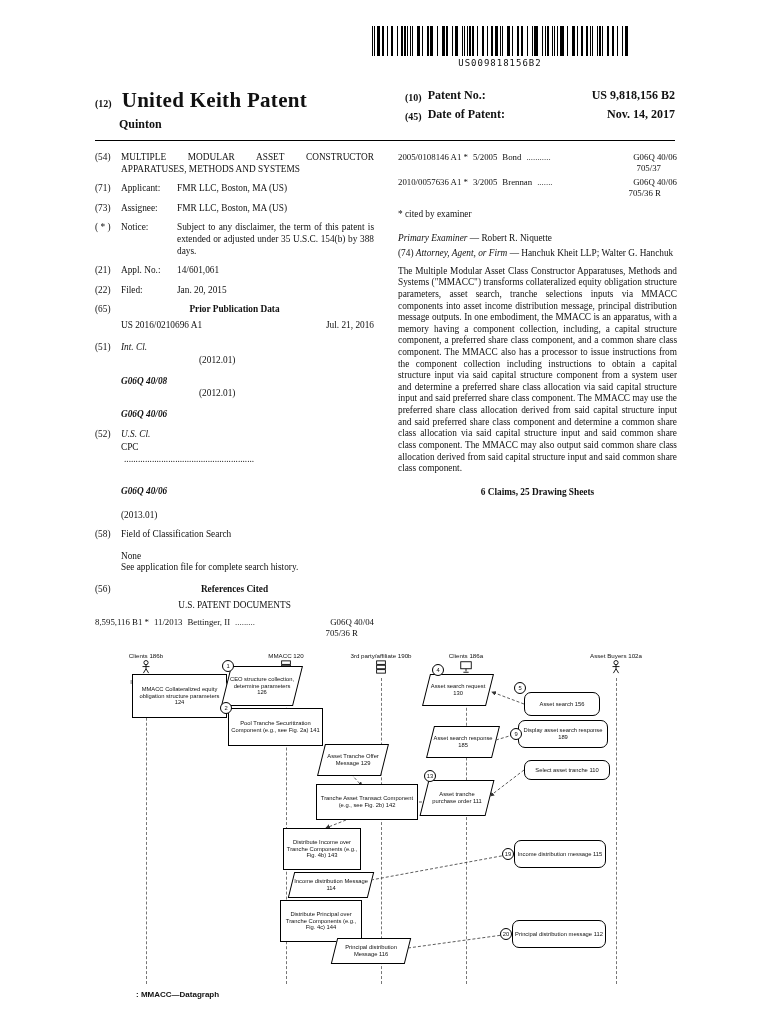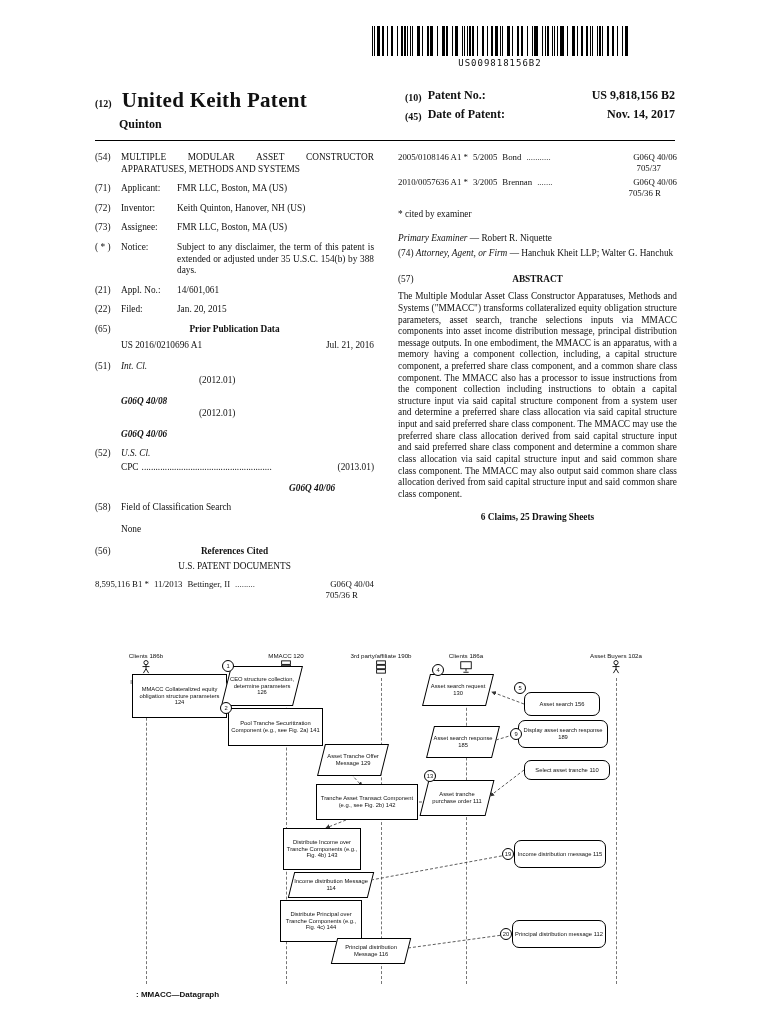--- a/index.html
+++ b/index.html
@@ -35,21 +35,21 @@
   .b{font-weight:normal;}
   .bi{font-weight:bold;font-style:italic;margin-top:21px;}
   .i{font-style:italic;}
   .center-head{position:relative;text-align:center;font-weight:bold;margin-bottom:4px;}
   .center-head .fnum{position:absolute;left:0;top:0;font-weight:normal;}
   .sub-center{text-align:center;margin:4px 0 6px 0;}
   .publine{display:flex;padding-left:26px;margin-bottom:8px;justify-content:space-between;}
   .publine .gap{width:34px;}
   .clsrow{display:flex;padding-left:26px;}
   .clsrow .cls{flex:0 0 78px;}
-  .cpcrow{display:flex;padding-left:26px;}
+  .cpcrow{display:flex;padding-left:26px;flex-direction:column;}
   .cpcrow .dots{flex:1;overflow:hidden;white-space:nowrap;margin:0 3px;}
   .ref-line{display:flex;gap:5px;font-size:8.8px;white-space:nowrap;}
   .r-dots{flex:1;overflow:hidden;}
   .ref-line2{text-align:right;padding-right:16px;font-size:8.8px;margin-bottom:3px;}
   .cited{margin:10px 0 12px 0;}
   .exam{margin-bottom:4px;}
   .abstract{text-align:justify;margin-top:6px;}
   .claims{font-weight:bold;text-align:center;margin-top:12px;}
 
   
@@ -115,28 +115,20 @@
 
       <div class="field">
         <span class="fnum">(71)</span>
         <span class="flabel">Applicant:</span>
         <div class="ftext">
           <span class="b">FMR LLC,</span>
           <span>Boston, MA (US)</span>
         </div>
       </div>
 
-      <div class="field">
-        <span class="fnum">(72)</span>
-        <span class="flabel">Inventor:</span>
-        <div class="ftext">
-          <span class="b">Keith Quinton,</span>
-          <span>Hanover, NH (US)</span>
-        </div>
-      </div>
 
       <div class="field">
         <span class="fnum">(73)</span>
         <span class="flabel">Assignee:</span>
         <div class="ftext">
           <span class="b">FMR LLC,</span>
           <span>Boston, MA (US)</span>
         </div>
       </div>
 
@@ -197,20 +189,21 @@
           <span>(2013.01)</span>
         </div>
       </div>
 
       <div style="margin-bottom:10px;">
         <div class="field" style="margin-bottom:10px;">
           <span class="fnum">(58)</span>
           <span class="b">Field of Classification Search</span>
         </div>
         <div style="padding-left:26px;">None</div>
+        <div style="padding-left:26px;">See application file for complete search history.</div>
       </div>
 
       <div>
         <div class="center-head">
           <span class="fnum">(56)</span>
           <span>References Cited</span>
         </div>
         <div class="sub-center">U.S. PATENT DOCUMENTS</div>
         <div class="ref-line">
           <span>8,595,116 B1 *</span>
@@ -248,24 +241,20 @@
       <div class="exam">
         <span class="i">Primary Examiner</span>
         <span>— Robert R. Niquette</span>
       </div>
       <div class="exam">
         <span>(74)</span>
         <span class="i">Attorney, Agent, or Firm</span>
         <span>— Hanchuk Kheit LLP; Walter G. Hanchuk</span>
       </div>
 
-      <div class="center-head" style="margin-top:14px;">
-        <span class="fnum">(57)</span>
-        <span>ABSTRACT</span>
-      </div>
       <div class="abstract">The Multiple Modular Asset Class Constructor Apparatuses, Methods and Systems ("MMACC") transforms collateralized equity obligation structure parameters, asset search, tranche selections inputs via MMACC components into asset income distribution message, principal distribution message outputs. In one embodiment, the MMACC is an apparatus, with a memory having a component collection, including, a capital structure component, a preferred share class component, and a common share class component. The MMACC also has a processor to issue instructions from the component collection including instructions to obtain a capital structure input via said capital structure component from a system user and determine a preferred share class allocation via said capital structure input and said preferred share class component. The MMACC may use the preferred share class allocation derived from said capital structure input and said preferred share class component and determine a common share class allocation via said capital structure input and said common share class component. The MMACC may also output said common share class allocation derived from said capital structure input and said common share class component.</div>
 
       <div class="claims">6 Claims, 25 Drawing Sheets</div>
     </div>
   </div>
 
   <div class="diagram">
 
     <div class="lifeline" style="left:20px;"></div>
     <div class="lifeline" style="left:160px;"></div>

